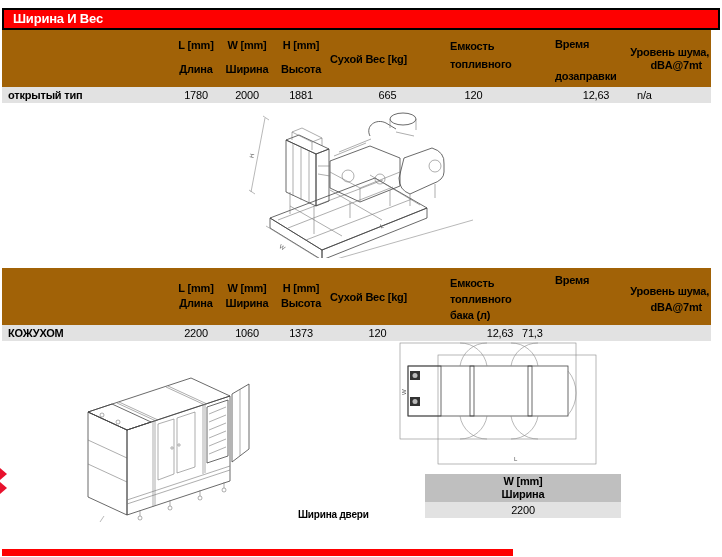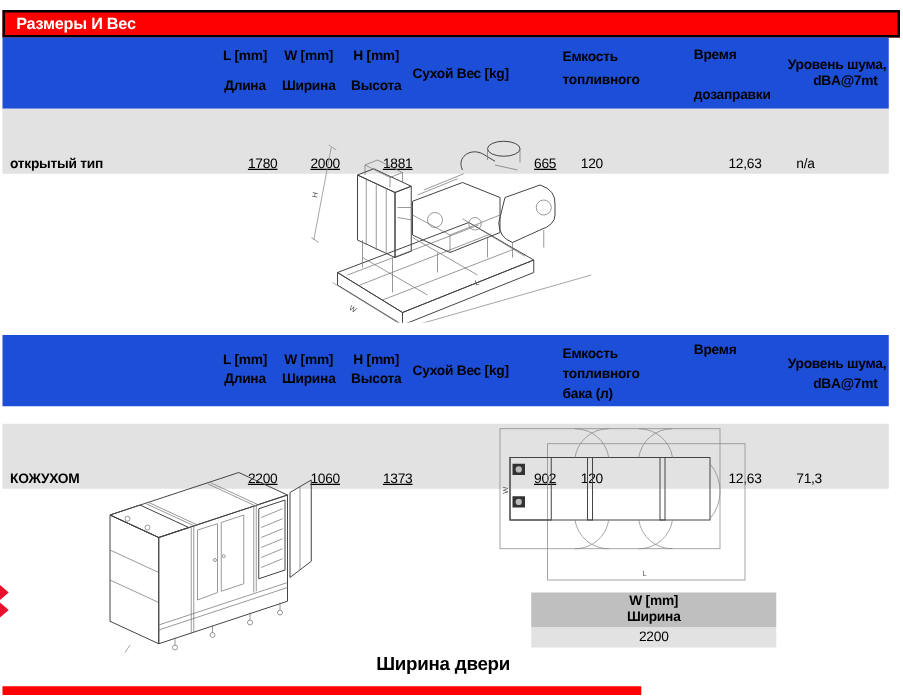--- a/index.html
+++ b/index.html
@@ -7,67 +7,67 @@
         font-family:"Liberation Sans",sans-serif;color:#000;letter-spacing:-0.2px;}
 
   
   .titlebar{position:absolute;left:2px;top:8px;width:705px;height:18px;background:#fe0000;
             border:2px solid #000;color:#fff;font-weight:bold;font-size:13px;line-height:18px;
             padding-left:9px;box-sizing:content-box;}
 
   
   .tbl{position:absolute;left:2px;width:709px;display:grid;
        grid-template-columns:168px 52px 50px 58px 115px 77px 115px 74px;}
-  .thead{background:#1d4ed8;}
+  .thead{background:#a16207;}
   .trow{background:#e2e2e2;}
   .cell{font-size:11px;white-space:nowrap;}
   .thead .cell{font-weight:bold;line-height:12px;display:flex;flex-direction:column;height:57px;box-sizing:border-box;}
-  .trow .cell{line-height:16px;height:16px;margin-top:36px;}
+  .trow .cell{line-height:16px;height:16px;}
 
   .hc-center{align-items:center;padding-top:9px;row-gap:12px;}
   .hc-center2{align-items:center;padding-top:14px;row-gap:3px;}
   .hc-dry{align-items:flex-start;justify-content:center;}
   .hc-fuel{align-items:flex-start;padding:10px 0 0 5px;row-gap:6px;}
   .hc-fuel2{align-items:flex-start;padding:9px 0 0 5px;row-gap:4px;}
   .hc-time{align-items:flex-start;padding:8px 0 0 33px;row-gap:20px;}
   .hc-time2{align-items:flex-start;padding:6px 0 0 33px;}
   .hc-noise{align-items:flex-end;padding:16px 2px 0 0;row-gap:1px;}
   .hc-noise2{align-items:flex-end;padding:17px 2px 0 0;row-gap:4px;}
   .hc-noise .sub,.hc-noise2 .sub{margin-right:7px;}
 
   .rc-label{font-weight:bold;padding-left:6px;text-align:left;}
-  .rc-c{text-align:right;text-decoration:underline;}
+  .rc-c{text-align:center;}
   .rc-fuel{text-align:center;padding-right:20px;}
   .rc-time{text-align:center;padding-left:33px;}
   .rc-noise{text-align:left;padding-right:3px;}
 
   
   .draw{position:absolute;}
   svg{display:block;}
   .ln{stroke:#444;fill:none;stroke-width:0.8;}
   .thin{stroke:#777;fill:none;stroke-width:0.6;}
   .dim{stroke:#888;fill:none;stroke-width:0.6;}
   .dimtext{font-size:6px;fill:#555;font-family:"Liberation Sans",sans-serif;}
 
   
   .door-tbl{position:absolute;left:425px;top:474px;width:196px;}
   .door-head{background:#bfbfbf;height:28px;text-align:center;font-weight:bold;font-size:11px;line-height:13px;padding-top:1px;box-sizing:border-box;}
   .door-row{background:#e2e2e2;height:16px;text-align:center;font-size:11px;line-height:16px;}
-  .door-label{position:absolute;left:298px;top:523px;width:113px;text-align:center;font-weight:bold;font-size:15px;}
+  .door-label{position:absolute;left:298px;top:509px;width:113px;text-align:left;font-weight:bold;font-size:10px;}
 
   .edge-marker{position:absolute;left:0;top:467px;}
   .bottom-bar{position:absolute;left:2px;top:549px;width:511px;height:7px;background:#fe0000;}
 </style>
 </head>
 <body>
 
 <div class="page">
 
   <div class="titlebar">
-    <span>Размеры И Вес</span>
+    <span>Ширина И Вес</span>
   </div>
 
   <div class="tbl thead" style="top:30px;">
     <div class="cell"></div>
     <div class="cell hc-center">
       <span>L [mm]</span>
         <span>Длина</span>
     </div>
     <div class="cell hc-center">
       <span>W [mm]</span>
@@ -167,26 +167,25 @@
         <span>бака (л)</span>
     </div>
     <div class="cell hc-time2">
       <span>Время</span>
     </div>
     <div class="cell hc-noise2">
       <span>Уровень шума,</span>
         <span class="sub">dBA@7mt</span>
     </div>
   </div>
-  <div class="tbl trow" style="top:339px;">
+  <div class="tbl trow" style="top:325px;">
     <div class="cell rc-label">КОЖУХОМ</div>
     <div class="cell rc-c">2200</div>
     <div class="cell rc-c">1060</div>
     <div class="cell rc-c">1373</div>
-    <div class="cell rc-c">902</div>
     <div class="cell rc-fuel">120</div>
     <div class="cell rc-time">12,63</div>
     <div class="cell rc-noise">71,3</div>
   </div>
 
   <div class="draw" style="left:60px;top:352px;">
     <svg width="195" height="180" viewBox="0 0 195 180">
       <defs>
         <pattern id="grid" width="3" height="3" patternUnits="userSpaceOnUse">
           <path d="M0,0H3 M0,0V3" stroke="#555" stroke-width="0.5"></path>

